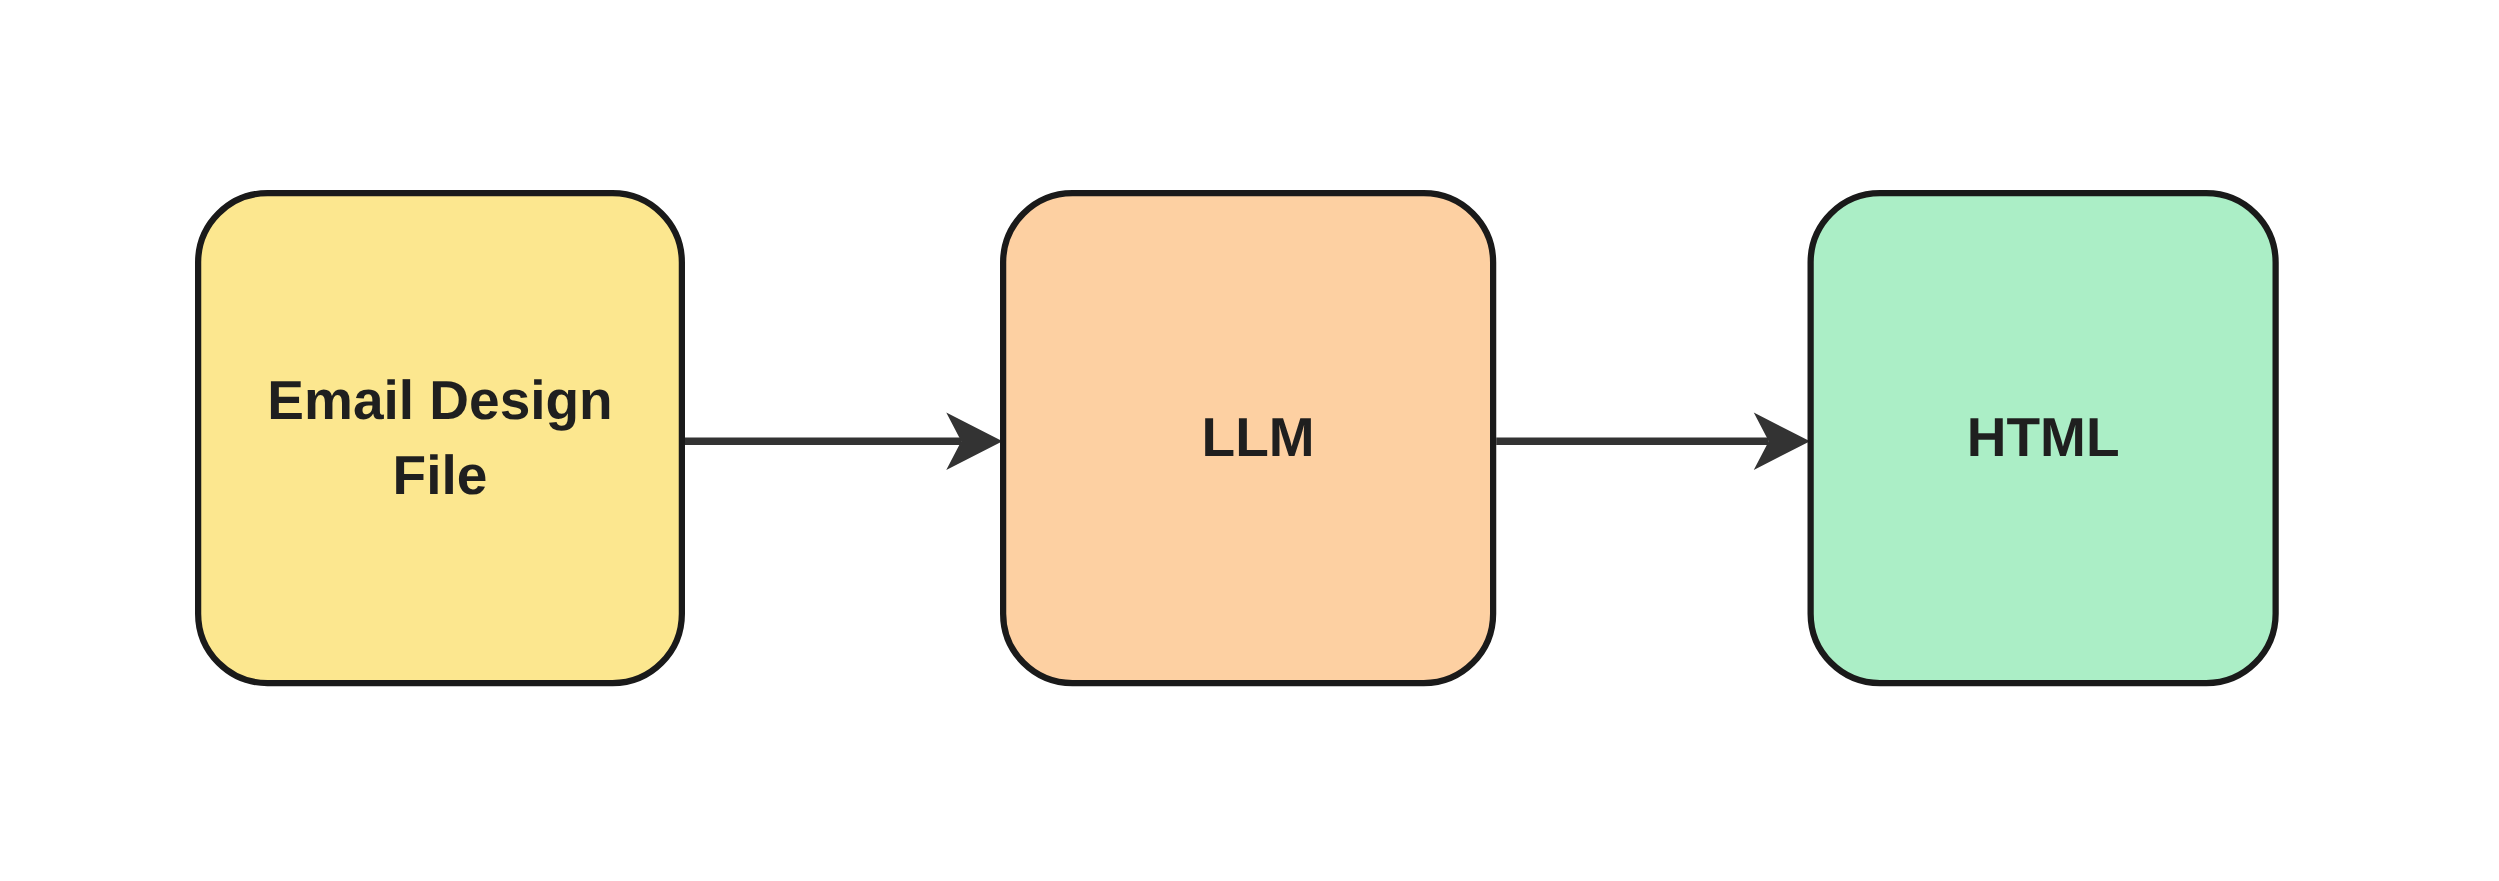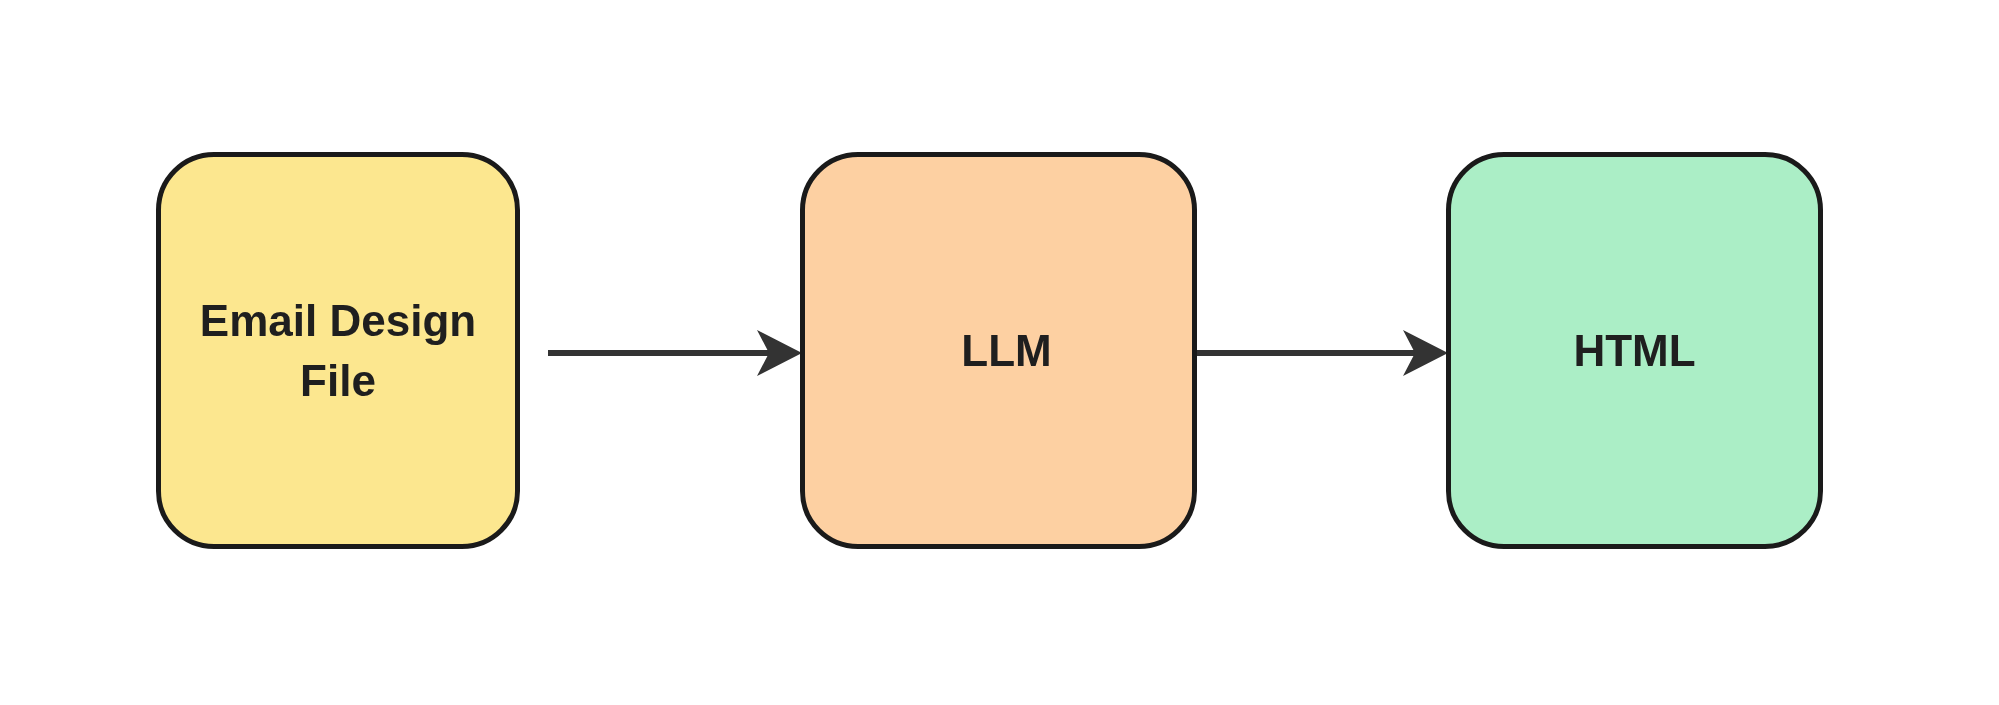--- a/index.html
+++ b/index.html
@@ -26,21 +26,21 @@
     position: absolute;
     top: 152px;
     height: 397px;
     box-sizing: border-box;
     border: 5px solid #1a1a1a;
     border-radius: 58px;
     display: flex;
     align-items: center;
     justify-content: center;
   }
-  .node-1 { left: 156px;  width: 364px; justify-content: center; }
+  .node-1 { left: 156px;  width: 392px; justify-content: center; }
   .node-2 { left: 800px;  width: 397px; }
   .node-3 { left: 1446px; width: 377px; }
   .node-label {
     font-size: 44px;
     font-weight: 700;
     line-height: 1.35;
     color: #1f1f1f;
     text-align: center;
     max-width: 330px;
   }

